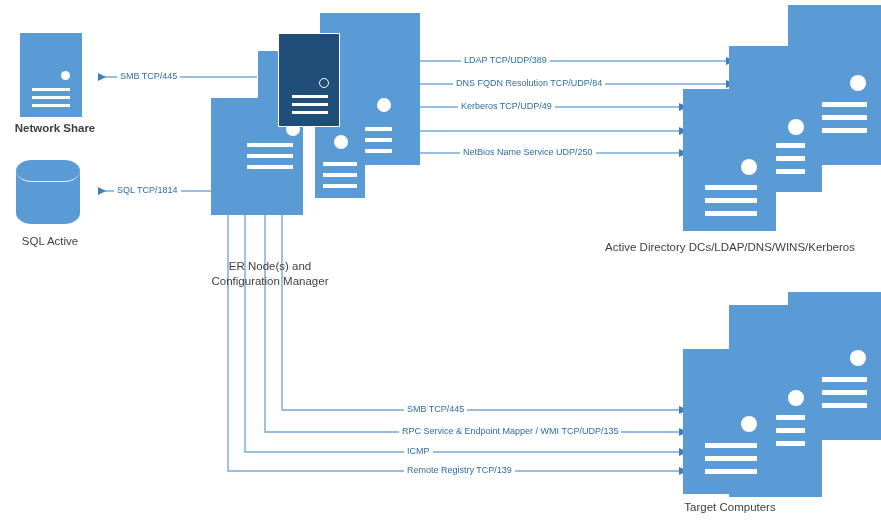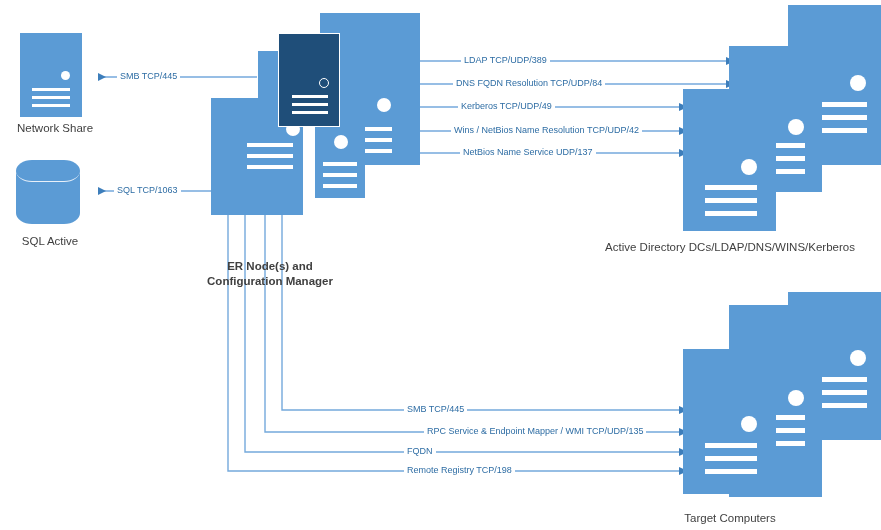--- a/index.html
+++ b/index.html
@@ -74,21 +74,21 @@
       <path d="M228,215 L228,471 L680,471" marker-end="url(#arrR)"></path>
     </g>
   </svg>
 
   <div class="server" style="left:20px;top:33px;width:62px;height:84px;">
     <div class="srv-dot" style="left:41px;top:38px;width:9px;height:9px;"></div>
     <div class="srv-line" style="left:12px;top:55px;width:38px;height:3px;"></div>
     <div class="srv-line" style="left:12px;top:63px;width:38px;height:3px;"></div>
     <div class="srv-line" style="left:12px;top:71px;width:38px;height:3px;"></div>
   </div>
-  <div class="node-label" style="left:0px;top:121px;width:110px;">Network Share</div>
+  <div class="node-label" style="left:0px;top:121px;width:110px;font-weight:bold;">Network Share</div>
 
   <div class="cylinder" style="left:16px;top:160px;width:64px;height:66px;">
     <div class="cyl-bot" style="top:42px;width:64px;height:22px;"></div>
     <div class="cyl-body" style="top:11px;width:64px;height:42px;"></div>
     <div class="cyl-top" style="width:64px;height:22px;"></div>
   </div>
   <div class="node-label" style="left:0px;top:234px;width:100px;">SQL Active</div>
 
   <div class="server" style="left:320px;top:13px;width:100px;height:152px;">
     <div class="srv-dot" style="left:57px;top:85px;width:14px;height:14px;"></div>
@@ -113,21 +113,21 @@
     <div class="srv-line" style="left:36px;top:67px;width:46px;height:4px;"></div>
   </div>
 
   <div class="server dark" style="left:278px;top:33px;width:60px;height:92px;">
     <div class="srv-dot" style="left:40px;top:44px;width:8px;height:8px;"></div>
     <div class="srv-line" style="left:13px;top:61px;width:36px;height:3px;"></div>
     <div class="srv-line" style="left:13px;top:69px;width:36px;height:3px;"></div>
     <div class="srv-line" style="left:13px;top:77px;width:36px;height:3px;"></div>
   </div>
 
-  <div class="node-label" style="left:180px;top:259px;width:180px;font-weight:bold;">ER Node(s) and
+  <div class="node-label" style="left:180px;top:259px;width:180px;">ER Node(s) and
 Configuration Manager</div>
 
   <div class="server" style="left:788px;top:5px;width:93px;height:160px;">
     <div class="srv-dot" style="left:62px;top:70px;width:16px;height:16px;"></div>
     <div class="srv-line" style="left:27px;top:97px;width:52px;height:5px;"></div>
     <div class="srv-line" style="left:27px;top:110px;width:52px;height:5px;"></div>
     <div class="srv-line" style="left:27px;top:123px;width:52px;height:5px;"></div>
   </div>
   <div class="server" style="left:729px;top:46px;width:93px;height:146px;">
     <div class="srv-dot" style="left:59px;top:73px;width:16px;height:16px;"></div>
@@ -154,29 +154,28 @@
     <div class="srv-line" style="left:24px;top:110px;width:52px;height:5px;"></div>
     <div class="srv-line" style="left:24px;top:123px;width:52px;height:5px;"></div>
     <div class="srv-line" style="left:24px;top:136px;width:52px;height:5px;"></div>
   </div>
   <div class="server" style="left:683px;top:349px;width:93px;height:145px;">
     <div class="srv-dot" style="left:58px;top:67px;width:16px;height:16px;"></div>
     <div class="srv-line" style="left:22px;top:94px;width:52px;height:5px;"></div>
     <div class="srv-line" style="left:22px;top:107px;width:52px;height:5px;"></div>
     <div class="srv-line" style="left:22px;top:120px;width:52px;height:5px;"></div>
   </div>
-  <div class="node-label" style="left:630px;top:500px;width:200px;margin-top:11px;">Target Computers</div>
+  <div class="node-label" style="left:630px;top:500px;width:200px;">Target Computers</div>
 
   <div class="wire-label" style="left:117px;top:71px;">SMB TCP/445</div>
-  <div class="wire-label" style="left:114px;top:185px;">SQL TCP/1063</div>
+  <div class="wire-label" style="left:114px;top:185px;">SQL TCP/1814</div>
 
   <div class="wire-label" style="left:461px;top:55px;">LDAP TCP/UDP/389</div>
   <div class="wire-label" style="left:453px;top:78px;">DNS FQDN Resolution TCP/UDP/84</div>
   <div class="wire-label" style="left:458px;top:101px;">Kerberos  TCP/UDP/49</div>
-  <div class="wire-label" style="left:451px;top:125px;">Wins / NetBios Name Resolution  TCP/UDP/42</div>
-  <div class="wire-label" style="left:460px;top:147px;">NetBios Name Service  UDP/137</div>
+  <div class="wire-label" style="left:460px;top:147px;">NetBios Name Service  UDP/250</div>
 
   <div class="wire-label" style="left:404px;top:404px;">SMB TCP/445</div>
-  <div class="wire-label" style="left:424px;top:426px;text-align:center;">RPC Service &amp; Endpoint Mapper / WMI TCP/UDP/135</div>
-  <div class="wire-label" style="left:404px;top:446px;">FQDN</div>
-  <div class="wire-label" style="left:404px;top:465px;">Remote Registry TCP/198</div>
+  <div class="wire-label" style="left:399px;top:426px;text-align:center;">RPC Service &amp; Endpoint Mapper / WMI TCP/UDP/135</div>
+  <div class="wire-label" style="left:404px;top:446px;">ICMP</div>
+  <div class="wire-label" style="left:404px;top:465px;">Remote Registry TCP/139</div>
 
 </div>
 
 </body></html>

